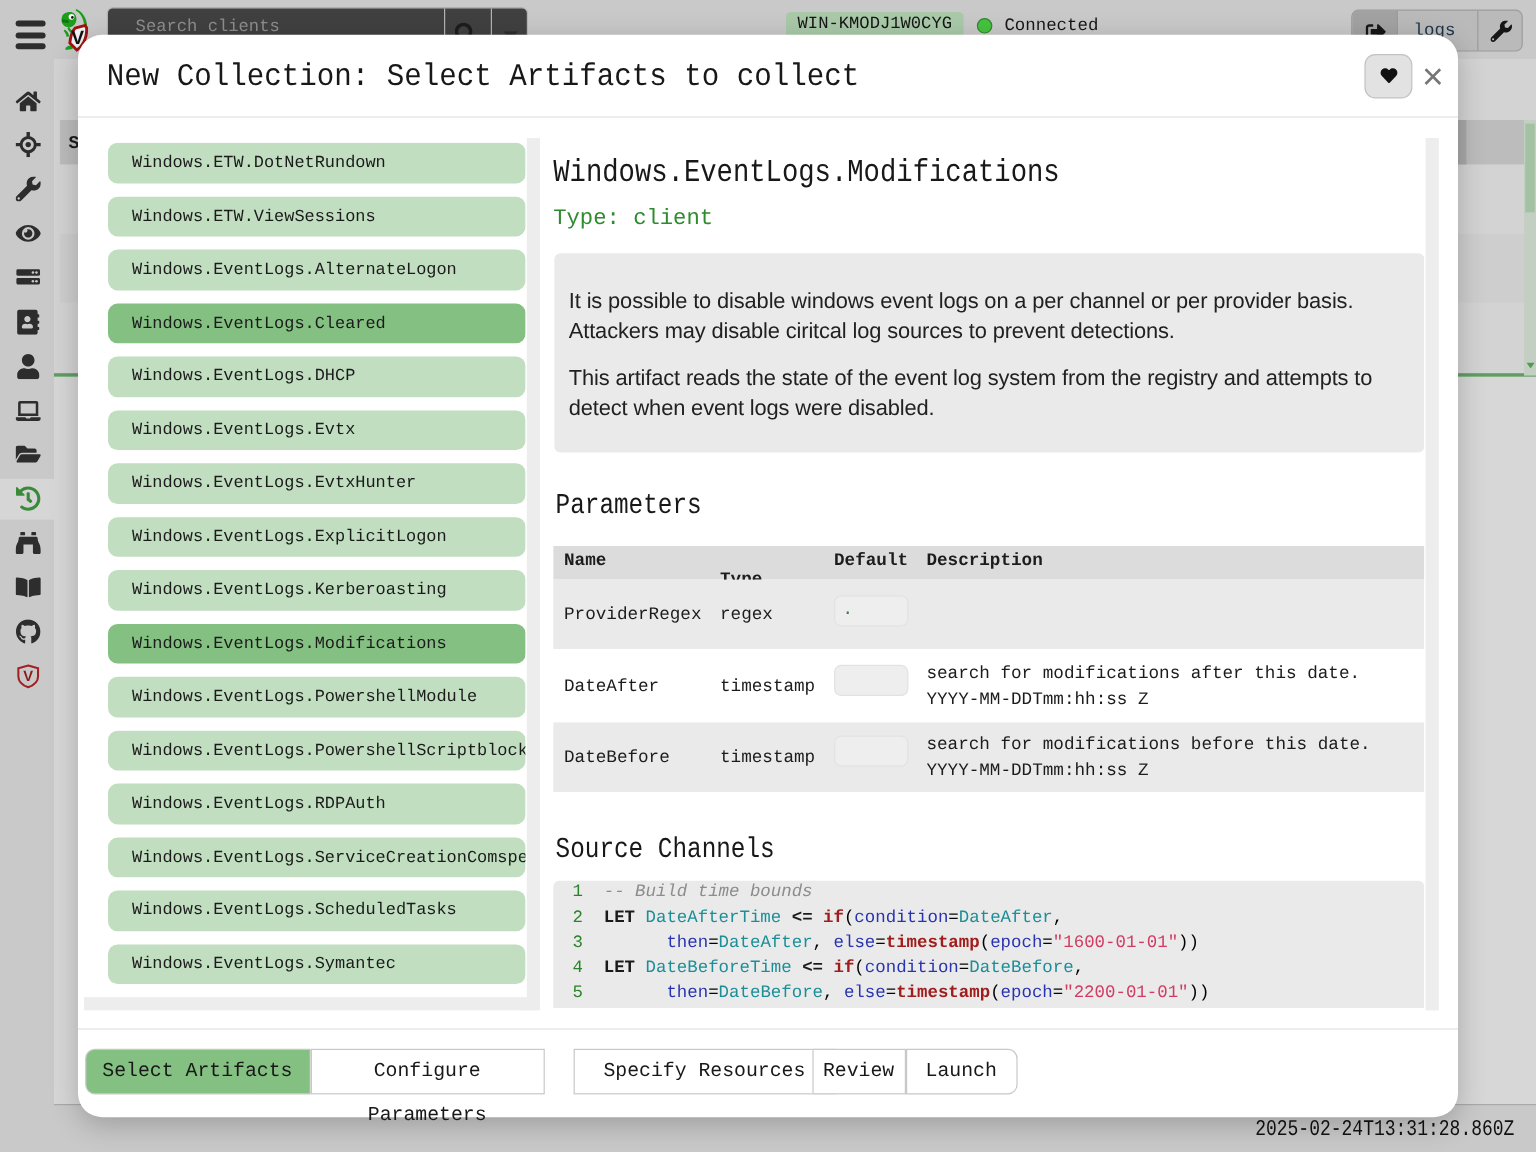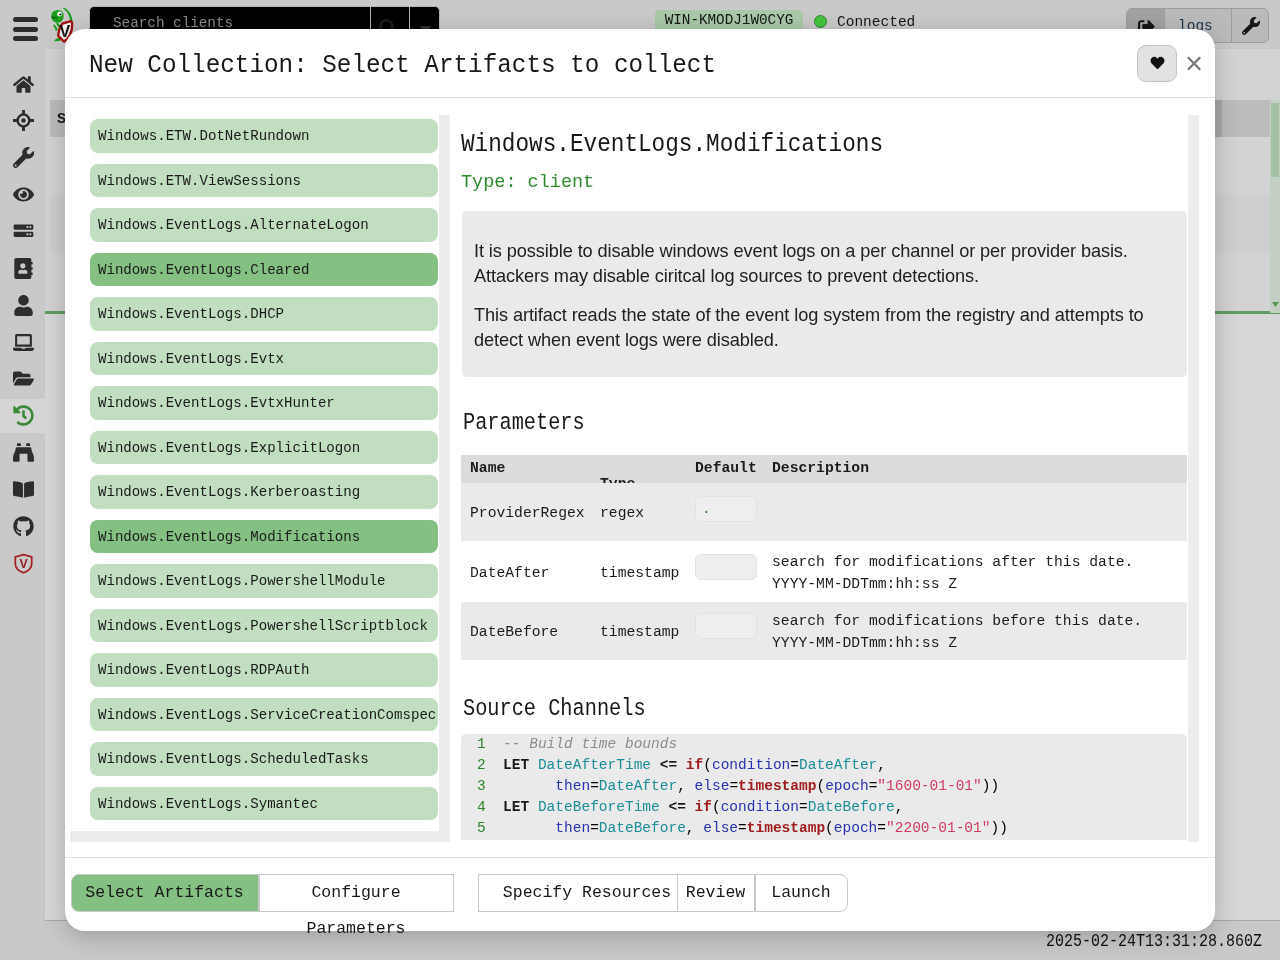--- a/index.html
+++ b/index.html
@@ -14,21 +14,21 @@
   #row2 { left:50px; top:195px; width:1220px; height:57px; background:#cecece; }
   #greenline { left:45px; top:311px; width:1235px; height:3px; background:#5f9e60; }
   #below-line { left:45px; top:314px; width:1235px; height:606px; background:#d7d7d7; }
   #content-border { left:45px; top:920px; width:1235px; height:1px; background:#a9a9a9; }
   #ts { right:18px; top:931px; font-size:15px; color:#111; transform:scaleY(1.25); transform-origin:100% 0; }
   
   #bg-sb { left:1270px; top:100px; width:10px; height:213px; background:#c4cfc4; }
   #bg-sb-thumb { left:1271px; top:103px; width:8px; height:74px; background:#a3c2a3; }
   
   .hbar { left:13px; width:25px; height:5px; border-radius:2.5px; background:#2d2d2d; }
-  #search { left:89px; top:6px; width:351px; height:36px; background:#000000; border:1px solid #b3b3b3; border-radius:5px; }
+  #search { left:89px; top:6px; width:351px; height:36px; background:#404040; border:1px solid #b3b3b3; border-radius:5px; }
   #search .ph { position:absolute; left:23px; top:8px; font-size:14.3px; color:#8d8d8d; }
   #search .sep1 { position:absolute; left:280px; top:0; width:1px; height:34px; background:#b3b3b3; }
   #search .sep2 { position:absolute; left:319px; top:0; width:1px; height:34px; background:#b3b3b3; }
   #badge { left:655px; top:10px; width:148px; height:21px; background:#a9c9a9; border-radius:4px; font-size:14.3px; color:#161616; text-align:center; line-height:21px; }
   #conn-dot { left:814px; top:15px; width:13px; height:13px; border-radius:50%; background:#46c33f; border:1px solid #2e8a2e; }
   #conn-txt { left:837px; top:14px; font-size:14.5px; color:#161616; }
   #admin-grp { left:1126px; top:8px; width:143px; height:35px; border:1px solid #9c9c9c; border-radius:6px; background:#bababa; overflow:hidden; }
   #admin-grp .seg1 { position:absolute; left:0; top:0; width:38px; height:35px; background:#a2a2a2; border-right:1px solid #9c9c9c; }
   #admin-grp .seg2 { position:absolute; left:38px; top:0; width:66px; height:35px; }
   #admin-grp .adm { position:absolute; left:51px; top:9px; font-size:14.5px; color:#20354a; }
@@ -37,21 +37,21 @@
   #side-active { left:0; top:399px; width:45px; height:34px; background:#d6d6d6; }
   .sic { position:absolute; left:13px; width:21px; height:21px; }
   
   #modal { left:65px; top:29px; width:1150px; height:902px; background:#fff; border-radius:20px; box-shadow:0 6px 24px rgba(0,0,0,.22); }
   #m-title { position:absolute; left:24px; top:21px; font-size:24.3px; color:#181818; white-space:pre; transform:scaleY(1.08); transform-origin:0 0; }
   #m-hr1 { position:absolute; left:0; top:68px; width:1150px; height:1px; background:#e2e2e2; }
   #heart-btn { position:absolute; left:1072px; top:16px; width:40px; height:37px; background:#e2e2e2; border:1px solid #c2c2c2; border-radius:9px; }
   #x-btn { position:absolute; left:1113px; top:20px; width:32px; height:32px; font-family:"Liberation Sans",sans-serif; font-size:31px; color:#767676; line-height:30px; text-align:center; font-weight:400; }
   
   #list { position:absolute; left:25px; top:90px; width:348px; height:723px; overflow:hidden; }
-  .li { width:348px; height:33.5px; border-radius:8px; background:#c1dec1; margin-bottom:11px; font-size:14.1px; color:#1b1b1b; line-height:34px; padding-left:8px; white-space:pre; overflow:hidden; }
+  .li { width:348px; height:33.5px; border-radius:8px; background:#c1dec1; margin-bottom:11px; font-size:14.1px; color:#1b1b1b; line-height:34px; padding-left:20px; white-space:pre; overflow:hidden; }
   .li.sel { background:#84c082; }
   #lsb-v { position:absolute; left:374px; top:86px; width:11px; height:727px; background:#ededed; }
   #lsb-h { position:absolute; left:5px; top:802px; width:371px; height:11px; background:#ededed; }
   #rsb-v { position:absolute; left:1123px; top:86px; width:11px; height:727px; background:#ededed; }
   
   #rp { position:absolute; left:396px; top:68px; width:726px; height:743px; overflow:hidden; }
   #rp-title { position:absolute; left:0; top:32px; font-size:22.7px; color:#181818; transform:scaleY(1.17); transform-origin:0 0; }
   #rp-type { position:absolute; left:0; top:75px; font-size:18.5px; color:#2e8b2e; }
   #desc { position:absolute; left:1px; top:114px; width:725px; height:166px; background:#eaeaea; border-radius:5px; font-family:"Liberation Sans",sans-serif; font-size:18.2px; color:#212121; line-height:24.5px; padding:28px 12px 0 12px; letter-spacing:-0.1px; }
   #desc p { margin-bottom:15px; }

